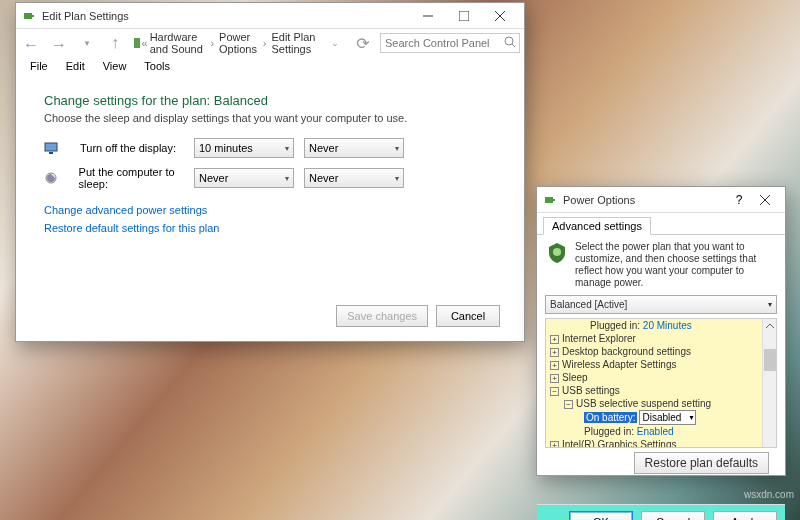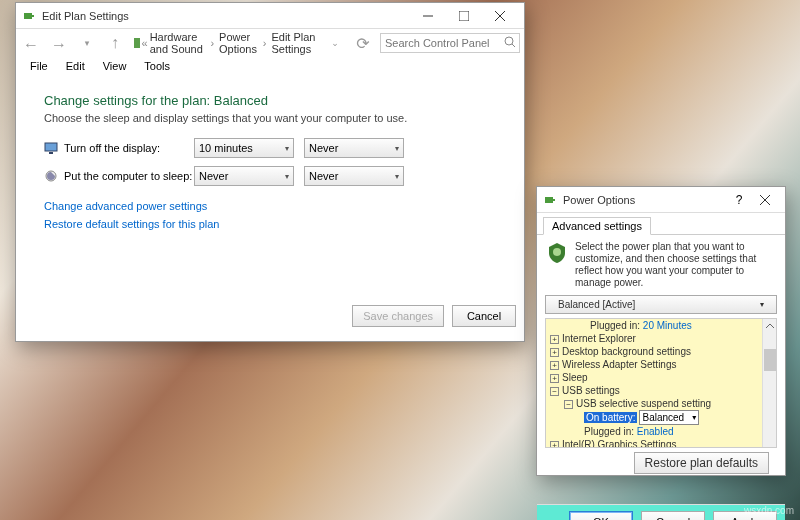--- a/index.html
+++ b/index.html
@@ -1,17 +1,17 @@
 <!DOCTYPE html>
 <html><head>
 <meta charset="utf-8">
 <style>
 * { box-sizing: border-box; font-family: "Segoe UI", Tahoma, sans-serif; }
 body { margin: 0; width: 800px; height: 520px; overflow: hidden; background: linear-gradient(130deg,#c8b9a5 0%,#f1e9dd 20%,#a47055 40%,#cfa87f 55%,#e8e2d9 70%,#6e9a96 88%,#304a45 100%); position: relative; }
-.watermark { position:absolute; bottom:4px; right:6px; font-size:10px; color:#fff; opacity:.6; }
+.watermark { position:absolute; bottom:20px; right:6px; font-size:10px; color:#fff; opacity:.6; }
 
 .window { position:absolute; background:#fff; border:1px solid #999; box-shadow: 2px 6px 20px rgba(0,0,0,.35); }
 .titlebar { height:26px; display:flex; align-items:center; padding:0 6px; background:#fff; border-bottom:1px solid #ddd; }
 .titlebar .title { font-size:11px; color:#333; flex:1; }
 .titlebar .ico { width:14px; height:14px; margin-right:6px; }
 .wbtn { width:36px; height:26px; display:flex; align-items:center; justify-content:center; color:#333; }
 .wbtn svg { width:10px; height:10px; }
 
 .toolbar { height:28px; display:flex; align-items:center; padding:0 4px; gap:6px; }
 .toolbar .navbtn { width:22px; height:22px; display:flex; align-items:center; justify-content:center; color:#999; }
@@ -24,37 +24,37 @@
 .menubar { display:flex; gap:2px; padding:0 6px; height:22px; font-size:11px; }
 .menubar span { padding:3px 8px; }
 
 #win1 { left:15px; top:2px; width:510px; height:340px; }
 #win1 .content { padding:14px 28px; }
 h2.planhead { margin:0; font-size:13px; color:#1a6a3f; font-weight:400; }
 .sub { font-size:11px; color:#444; margin:4px 0 14px; }
 .colhead { display:flex; margin-left:150px; gap:60px; font-size:11px; margin-bottom:10px; }
 .colhead .ico { display:inline-block; width:14px; height:14px; margin-right:4px; vertical-align:middle; }
 .row { display:flex; align-items:center; font-size:11px; margin-bottom:8px; }
-.row .lab { width:150px; display:flex; align-items:center; gap:6px; }
+.row .lab { width:150px; display:flex; align-items:center; gap:22px; }
 .sel { width:100px; height:20px; border:1px solid #aaa; background:linear-gradient(#fdfdfd,#e8e8e8); font-size:11px; padding:0 4px; display:flex; align-items:center; justify-content:space-between; margin-right:10px; }
 .sel .arr { font-size:8px; color:#555; }
 .link { color:#0066cc; font-size:11px; margin-top:14px; display:block; }
-.btnrow { position:absolute; bottom:14px; right:8px; display:flex; gap:8px; }
+.btnrow { position:absolute; bottom:14px; right:24px; display:flex; gap:8px; }
 .btn { min-width:64px; height:22px; font-size:11px; border:1px solid #aaa; background:linear-gradient(#fdfdfd,#e8e8e8); display:flex; align-items:center; justify-content:center; padding:0 10px; }
 .btn.disabled { color:#aaa; }
 .btn.primary { border:1px solid #2a7dd4; box-shadow:0 0 0 1px #7ab7f5 inset; }
 
 #win2 { left:536px; top:186px; width:250px; height:290px; }
 #win2 .titlebar .q { width:24px; text-align:center; font-size:12px; }
 #win2 .tabstrip { display:flex; font-size:11px; border-bottom:1px solid #ccc; padding:4px 6px 0; }
 #win2 .tab { border:1px solid #ccc; border-bottom:1px solid #fff; padding:2px 8px; background:#fff; margin-bottom:-1px; }
 #win2 .inner { padding:6px 8px; font-size:10px; color:#333; }
 #win2 .desc { display:flex; gap:6px; margin-bottom:6px; }
 #win2 .desc .txt { flex:1; line-height:1.2; }
-#win2 .plansel { width:100%; height:19px; border:1px solid #aaa; background:linear-gradient(#fdfdfd,#e8e8e8); font-size:10px; padding:0 12px; display:flex; align-items:center; justify-content:space-between; }
+#win2 .plansel { width:100%; height:19px; border:1px solid #aaa; background:linear-gradient(#fdfdfd,#e8e8e8); font-size:10px; padding:0 4px; display:flex; align-items:center; justify-content:space-between; }
 #win2 .tree { border:1px solid #ccc; margin-top:4px; height:130px; overflow:hidden; font-size:10px; position:relative; background:#fef9c3; }
 #win2 .tree .scroll { position:absolute; right:0; top:0; width:14px; height:100%; background:#f0f0f0; border-left:1px solid #ddd; }
 #win2 .tree .scroll .thumb { width:12px; height:22px; background:#c8c8c8; margin:14px 1px 0; }
 #win2 .tree .node { padding:0 2px 0 4px; line-height:13px; white-space:nowrap; }
 #win2 .tree .exp { display:inline-block; width:9px; height:9px; border:1px solid #888; text-align:center; line-height:7px; font-size:8px; margin-right:3px; }
 #win2 .tree .sel-node { background:#1e6bd6; color:#fff; padding:0 2px; }
 #win2 .tree .valdd { display:inline-flex; border:1px solid #888; background:#fff; color:#000; padding:0 2px; margin-left:2px; align-items:center; gap:8px; }
 #win2 .bluelnk { color:#0066cc; }
 #win2 .bottombtns { display:flex; justify-content:flex-end; padding:4px 8px; gap:4px; }
 #win2 .footbtns { display:flex; justify-content:flex-end; padding:6px 8px; gap:8px; border-top:1px solid #ddd; background:#5eead4;margin-top:20px; }
@@ -197,21 +197,21 @@
       </div>
     <div class="tree">
       <div class="node" style="padding-left:44px"><span>Plugged in:</span> <span class="bluelnk">20 Minutes</span></div>
       <div class="node"><span class="exp">+</span><span>Internet Explorer</span></div>
       <div class="node"><span class="exp">+</span><span>Desktop background settings</span></div>
       <div class="node"><span class="exp">+</span><span>Wireless Adapter Settings</span></div>
       <div class="node"><span class="exp">+</span><span>Sleep</span></div>
       <div class="node"><span class="exp">−</span><span>USB settings</span></div>
       <div class="node" style="padding-left:18px"><span class="exp">−</span><span>USB selective suspend setting</span></div>
       <div class="node" style="padding-left:38px"><span class="sel-node">On battery:</span><span class="valdd">
-            <span>Balanced</span>
+            <span>Disabled</span>
             <span style="font-size:8px">▾</span>
           </span></div>
       <div class="node" style="padding-left:38px"><span>Plugged in:</span> <span class="bluelnk">Enabled</span></div>
       <div class="node"><span class="exp">+</span><span>Intel(R) Graphics Settings</span></div>
 
       <div class="scroll"><svg width="14" height="14">
             <path d="M3 9 L7 5 L11 9" fill="none" stroke="#666"></path>
           </svg><div class="thumb"></div></div>
     </div>
     <div class="bottombtns">

